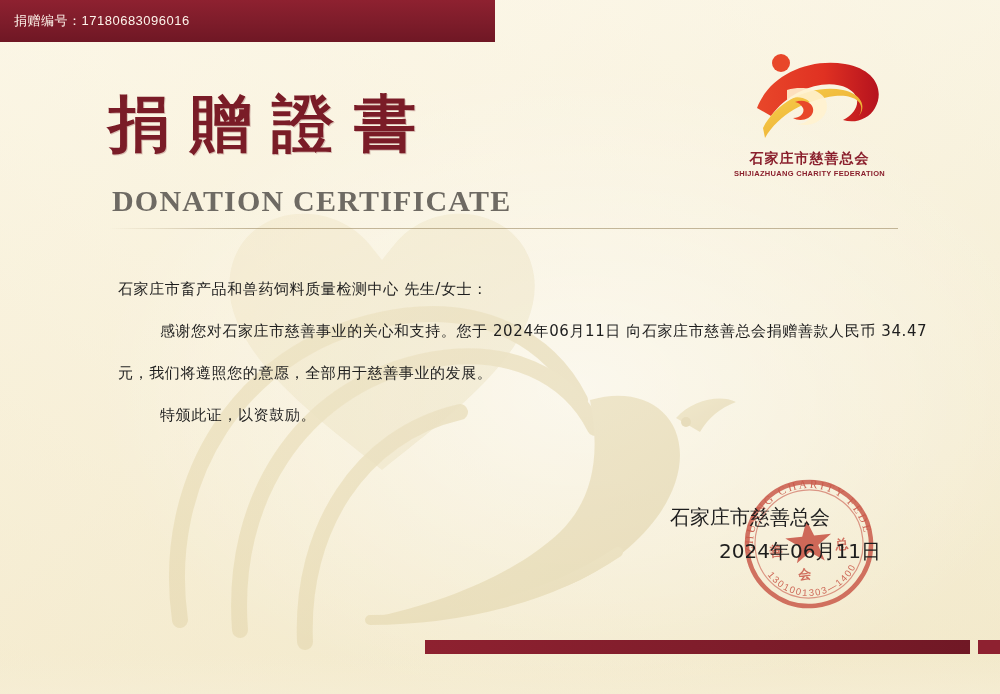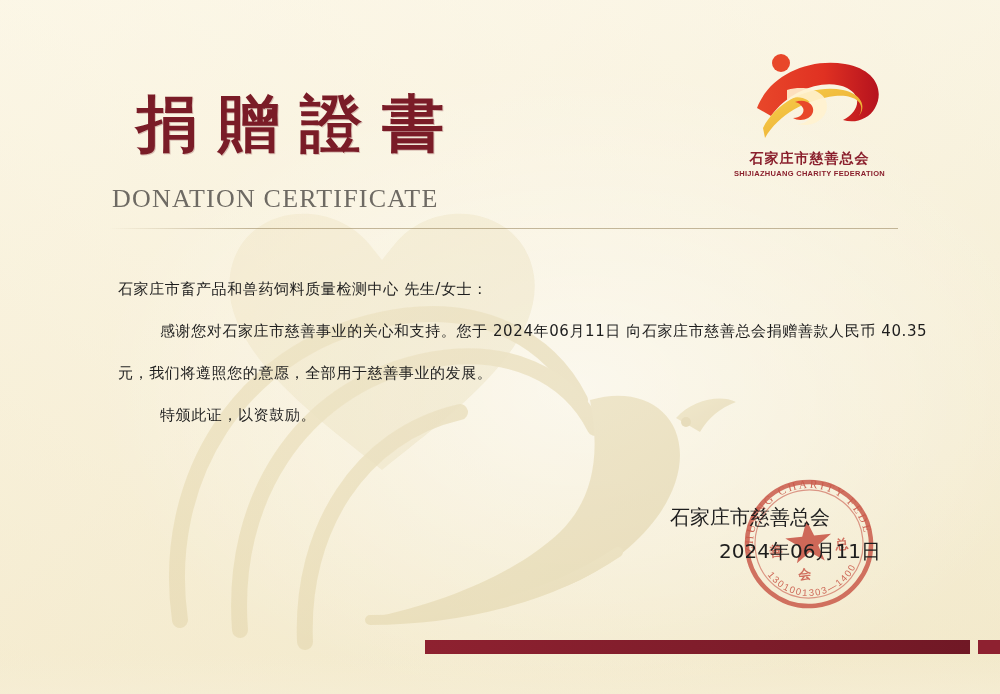--- a/index.html
+++ b/index.html
@@ -76,30 +76,29 @@
     position: absolute;
     left: 108px;
     top: 30px;
     font-family: "DejaVu Serif", "Liberation Serif", serif;
     font-size: 62px;
     font-weight: bold;
     letter-spacing: 20px;
     color: #7a1c27;
     text-shadow: 1px 1px 0 rgba(120,30,40,0.25);
     white-space: nowrap;
-    margin-left: 28px;
   }
 
   #title-en {
     position: absolute;
     left: 112px;
     top: 132px;
     font-family: "Liberation Serif", serif;
-    font-size: 26px;
-    font-weight: normal;
+    font-size: 30px;
+    font-weight: bold;
     letter-spacing: 1.2px;
     color: #6e6a63;
     white-space: nowrap;
   }
 
   
   #header-rule {
     position: absolute;
     left: 108px;
     top: 176px;
@@ -250,20 +249,23 @@
     <g fill="url(#wmGrad)">
       <path d="M470,250 C520,235 560,260 560,305 C560,350 520,400 460,430 C400,458 320,470 250,468 C330,452 400,420 440,382 C470,352 482,312 470,250 Z"></path>
       <path d="M556,268 C572,250 600,244 616,252 C600,258 588,268 580,282 Z"></path>
       <circle cx="566" cy="272" r="5" fill="#d9c999"></circle>
     </g>
     <g fill="none" stroke="url(#wmGrad)" stroke-width="10" stroke-linecap="round">
       <path d="M250,470 C340,470 430,448 498,402"></path>
     </g>
   </svg>
 
+  <div id="top-ribbon">
+    <span class="num">捐赠编号：17180683096016</span>
+  </div>
 
   <div id="header-area">
     <div id="title-cn">捐贈證書</div>
     <div id="title-en">DONATION CERTIFICATE</div>
     <div id="header-rule"></div>
   </div>
 
   <div id="logo">
     <svg class="mark" viewBox="0 0 150 100" aria-hidden="true">
       <defs>
@@ -282,21 +284,21 @@
       <path d="M28,78 C42,50 78,34 108,40 C126,44 132,56 124,66 C132,52 118,44 100,46 C70,50 44,64 30,88 Z" fill="url(#goldGrad)"></path>
       <path d="M52,40 C72,34 92,42 92,56 C92,70 76,78 62,74 C72,74 80,66 78,58 C76,48 62,44 52,50 Z" fill="#fff2cf" opacity="0.9"></path>
       <path d="M60,52 C70,48 80,54 78,62 C76,70 64,72 58,68 C66,68 70,62 68,58 C66,54 62,52 60,52 Z" fill="#e8472a"></path>
     </svg>
     <div class="logo-cn">石家庄市慈善总会</div>
     <div class="logo-en">SHIJIAZHUANG CHARITY FEDERATION</div>
   </div>
 
   <div id="body-text">
     <p class="salutation">石家庄市畜产品和兽药饲料质量检测中心  先生/女士：</p>
-    <p class="indent">感谢您对石家庄市慈善事业的关心和支持。您于 2024年06月11日 向石家庄市慈善总会捐赠善款人民币 40.35  元，我们将遵照您的意愿，全部用于慈善事业的发展。</p>
+    <p class="indent">感谢您对石家庄市慈善事业的关心和支持。您于 2024年06月11日 向石家庄市慈善总会捐赠善款人民币 34.47  元，我们将遵照您的意愿，全部用于慈善事业的发展。</p>
     <p class="indent">特颁此证，以资鼓励。</p>
   </div>
 
   <svg id="seal" viewBox="0 0 148 148" aria-hidden="true">
     <defs>
       <path id="sealArcTop" d="M18,74 A56,56 0 0 1 130,74"></path>
       <path id="sealArcBottom" d="M22,74 A52,52 0 0 0 126,74"></path>
     </defs>
     <circle cx="74" cy="74" r="62" fill="none" stroke="#c0392b" stroke-width="4.5" opacity="0.85"></circle>
     <circle cx="74" cy="74" r="54" fill="none" stroke="#c0392b" stroke-width="1.2" opacity="0.6"></circle>

